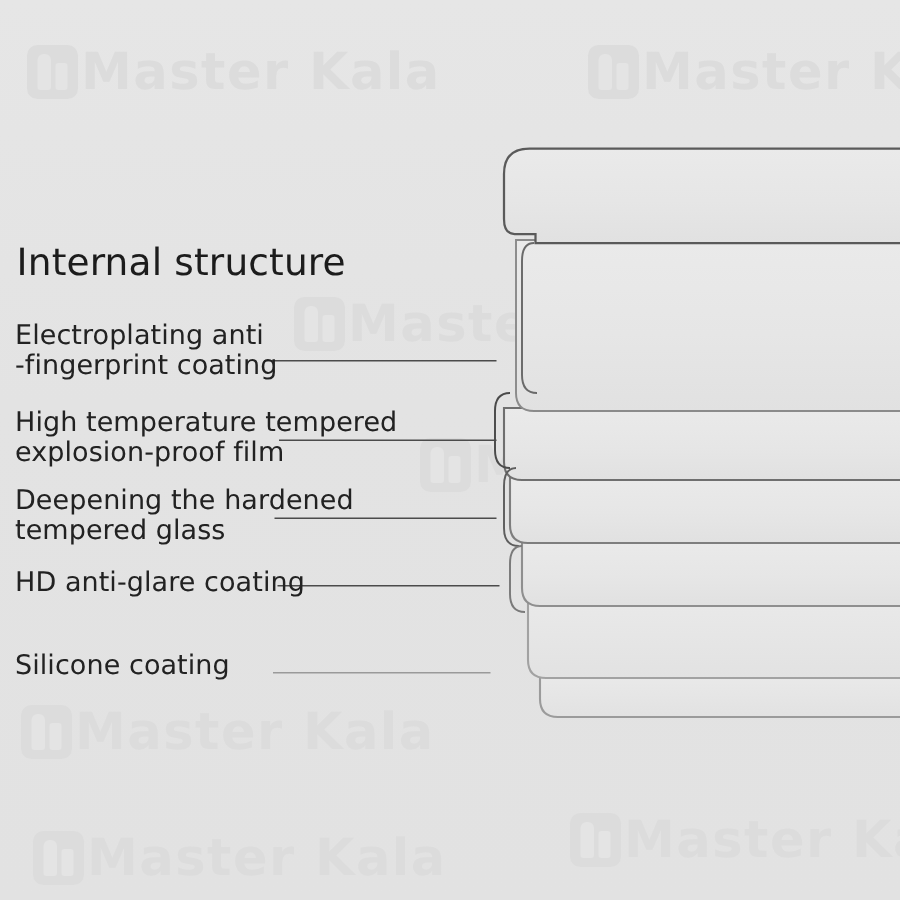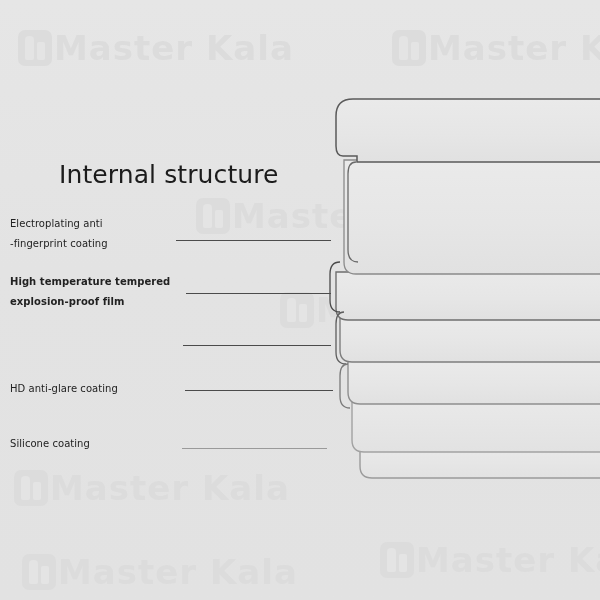--- a/index.html
+++ b/index.html
@@ -78,35 +78,34 @@
 
   
   #title {
     position: absolute;
     left: 11px;
     top: 160px;
     font-size: 25px;
     font-weight: 400;
     color: #1c1c1c;
     letter-spacing: 0.1px;
-    margin-left: 48px;
   }
 
   
   .label {
     position: absolute;
     left: 10px;
-    font-size: 10px;
+    font-size: 18px;
     line-height: 20px;
     color: #222222;
     white-space: pre-line;
     letter-spacing: 0.05px;
   }
   .lbl-1 { top: 214px; }
-  .lbl-2 { top: 272px; font-weight: bold; }
+  .lbl-2 { top: 272px; }
   .lbl-3 { top: 324px; }
   .lbl-4 { top: 379px; }
   .lbl-5 { top: 434px; }
 
   
   .leader {
     position: absolute;
     height: 1px;
     background: #4b4b4b;
   }
@@ -211,16 +210,18 @@
   <div class="leader" style="left:183px; top:345px; width:148px;"></div>
   <div class="leader" style="left:185px; top:390px; width:148px;"></div>
   <div class="leader soft" style="left:182px; top:448px; width:145px;"></div>
 
   <div id="title">Internal structure</div>
 
   <div class="label lbl-1">Electroplating anti
 -fingerprint coating</div>
   <div class="label lbl-2">High temperature tempered
  explosion-proof film</div>
+  <div class="label lbl-3">Deepening the hardened
+tempered glass</div>
   <div class="label lbl-5">Silicone coating</div>
   <div class="label lbl-4">HD anti-glare coating</div>
 
 </div>
 
 </body></html>

